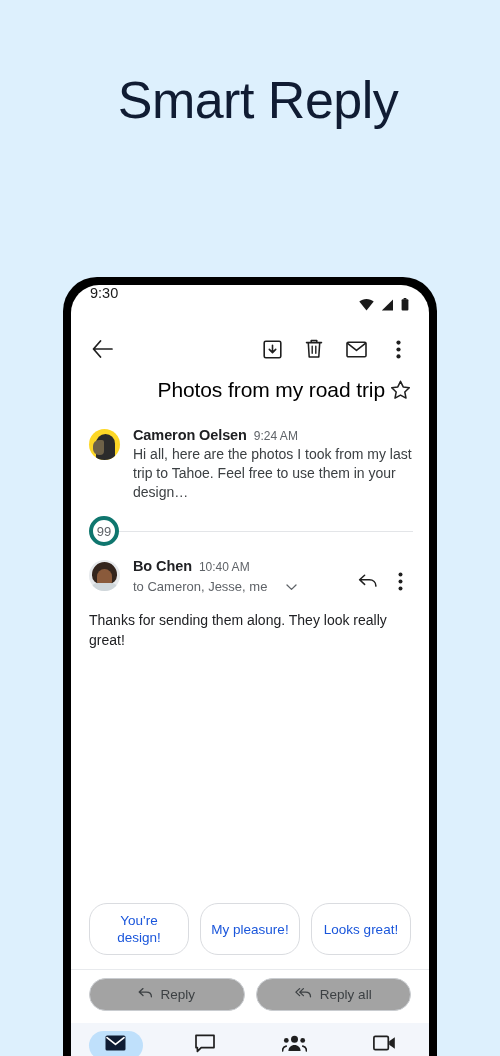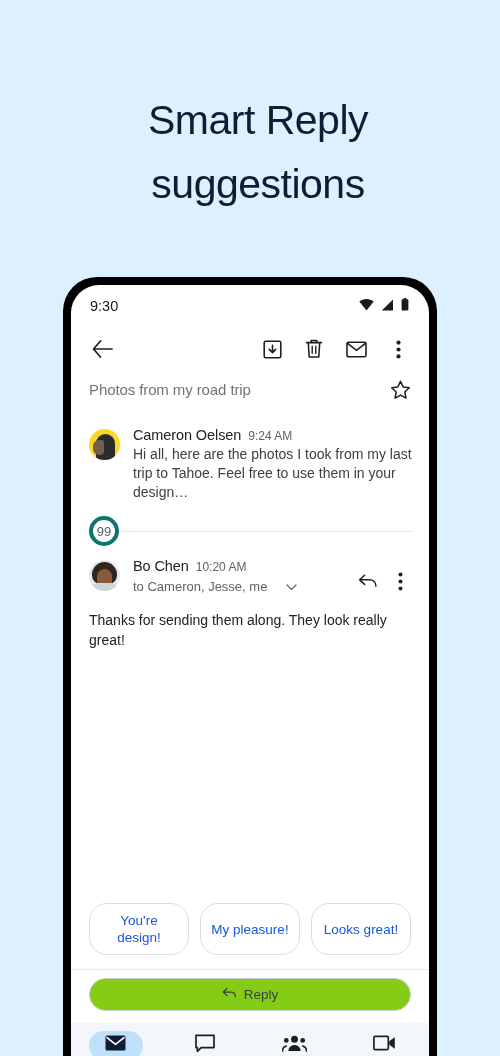--- a/index.html
+++ b/index.html
@@ -9,25 +9,24 @@
     font-family:"Liberation Sans", sans-serif;
     overflow:hidden;
     position:relative;
   }
   
   .headline{
     position:absolute;
     top:68px; left:16px; right:0;
     text-align:center;
     color:#101c33;
-    font-size:41px;
+    font-size:52px;
     line-height:64px;
     font-weight:400;
     letter-spacing:-0.5px;
-    margin-top:20px;
   }
   .headline .l2{ display:block; }
 
   
   .phone{
     position:absolute;
     left:63px; top:277px;
     width:374px; height:790px;
     background:#000;
     border-radius:34px 34px 0 0;
@@ -39,21 +38,20 @@
     border-radius:28px 28px 0 0;
     overflow:hidden;
     position:relative;
     display:flex;
     flex-direction:column;
   }
   
   .statusbar{
     height:42px;
     display:flex;
-    align-items:center;
     justify-content:space-between;
     padding:0 20px 0 19px;
     flex:0 0 auto;
   }
   .clock{ font-size:14.5px; color:#1a1a1a; font-weight:500; }
   .status-icons{ display:flex; align-items:center; gap:7px; }
 
   
   .appbar{
     height:44px;
@@ -72,24 +70,25 @@
 
   
   .subject-row{
     display:flex;
     align-items:center;
     padding:4px 14px 14px 18px;
     flex:0 0 auto;
   }
   .subject{
     flex:1;
-    font-size:15px;
-    color:#737373;
+    font-size:21px;
+    color:#000000;
     line-height:26px;
     letter-spacing:-0.1px;
+    text-align:right;
   }
   .star-btn{ width:30px; height:30px; display:flex; align-items:center; justify-content:center; }
 
   
   .thread{ flex:1; overflow:hidden; }
 
   .msg{ display:flex; padding:8px 16px 4px 18px; }
   .avatar{
     width:31px; height:31px; border-radius:50%;
     flex:0 0 auto; margin-right:13px; margin-top:2px;
@@ -120,21 +119,21 @@
     background:#8a5a3b; border-radius:8px 8px 7px 7px;
   }
   .av-bo .shoulder{
     position:absolute; left:1px; bottom:0;
     width:29px; height:8px;
     background:#cfd6da; border-radius:8px 8px 0 0;
   }
 
   .msg-content{ flex:1; min-width:0; }
   .name-line{ display:flex; align-items:baseline; gap:7px; }
-  .sender{ font-size:14.5px; font-weight:400; color:#202124; letter-spacing:-0.1px; }
+  .sender{ font-size:14.5px; font-weight:700; color:#202124; letter-spacing:-0.1px; }
   .time{ font-size:12px; color:#5f6368; }
   .snippet{
     font-size:14px; color:#3c4043; line-height:19px;
     margin-top:2px;
   }
 
   
   .divider-row{
     display:flex; align-items:center;
     padding:10px 16px 8px 18px;
@@ -191,21 +190,21 @@
   }
   .rbtn{
     flex:1;
     border:1px solid #c9ccd0;
     border-radius:20px;
     height:33px;
     display:flex; align-items:center; justify-content:center;
     gap:7px;
     font-size:13.5px;
     color:#3c4043;
-    background:#84cc16;
+    background:#a3a3a3;
   }
 
   
   .bottom-nav{
     height:44px;
     background:#f3f6fb;
     display:flex;
     align-items:center;
     flex:0 0 auto;
   }
@@ -218,21 +217,20 @@
     border-radius:15px;
     display:flex; align-items:center; justify-content:center;
   }
   .nav-pill.active{ background:#bfe0fb; }
 </style>
 </head>
 <body>
 
 <div class="headline">
   <span class="l1">Smart Reply</span>
-  <span class="l2">suggestions</span>
 </div>
 
 <div class="phone">
   <div class="screen">
 
     <div class="statusbar">
       <div class="clock">9:30</div>
       <div class="status-icons">
         <span>
           <svg width="15" height="12" viewBox="0 0 15 12">
@@ -319,21 +317,21 @@
 
       <div class="msg2-head">
         <div class="avatar av-bo">
           <div class="hair"></div>
             <div class="face2"></div>
             <div class="shoulder"></div>
         </div>
         <div class="msg-content">
           <div class="name-line">
             <span class="sender">Bo Chen</span>
-            <span class="time">10:20 AM</span>
+            <span class="time">10:40 AM</span>
           </div>
           <div class="recipients">
             <span class="recipients-txt">to Cameron, Jesse, me</span>
             <span>
               <svg width="11" height="7" viewBox="0 0 11 7">
                   <path d="M1 1l4.5 4.4L10 1" stroke="#5f6368" stroke-width="1.3" fill="none" stroke-linecap="round" stroke-linejoin="round"></path>
                 </svg>
             </span>
           </div>
         </div>
@@ -364,20 +362,28 @@
 
     <div class="reply-bar">
       <div class="rbtn">
         <span>
           <svg width="15" height="12" viewBox="0 0 15 12">
               <path d="M5 1.6 1.2 5.1 5 8.6M1.4 5.1h7c2.9 0 5 1.8 5 4.7" stroke="#3c4043" stroke-width="1.3" fill="none" stroke-linecap="round" stroke-linejoin="round"></path>
             </svg>
         </span>
         <span>Reply</span>
       </div>
+      <div class="rbtn">
+        <span>
+          <svg width="18" height="12" viewBox="0 0 18 12">
+              <path d="M4.6 1.6 0.9 5.1 4.6 8.6M8.4 1.6 4.7 5.1 8.4 8.6M5 5.1h5.5c2.9 0 5 1.8 5 4.7" stroke="#3c4043" stroke-width="1.3" fill="none" stroke-linecap="round" stroke-linejoin="round"></path>
+            </svg>
+        </span>
+        <span>Reply all</span>
+      </div>
     </div>
 
     <div class="bottom-nav">
       <div class="nav-item">
         <div class="nav-pill active">
           <span>
             <svg width="21" height="16" viewBox="0 0 21 16">
                 <rect x="0.5" y="0.5" width="20" height="15" rx="1.6" fill="#0f1c33"></rect>
                 <path d="M2 2.6 10.5 9.3 19 2.6" stroke="#fff" stroke-width="1.7" fill="none" stroke-linecap="round" stroke-linejoin="round"></path>
               </svg>

